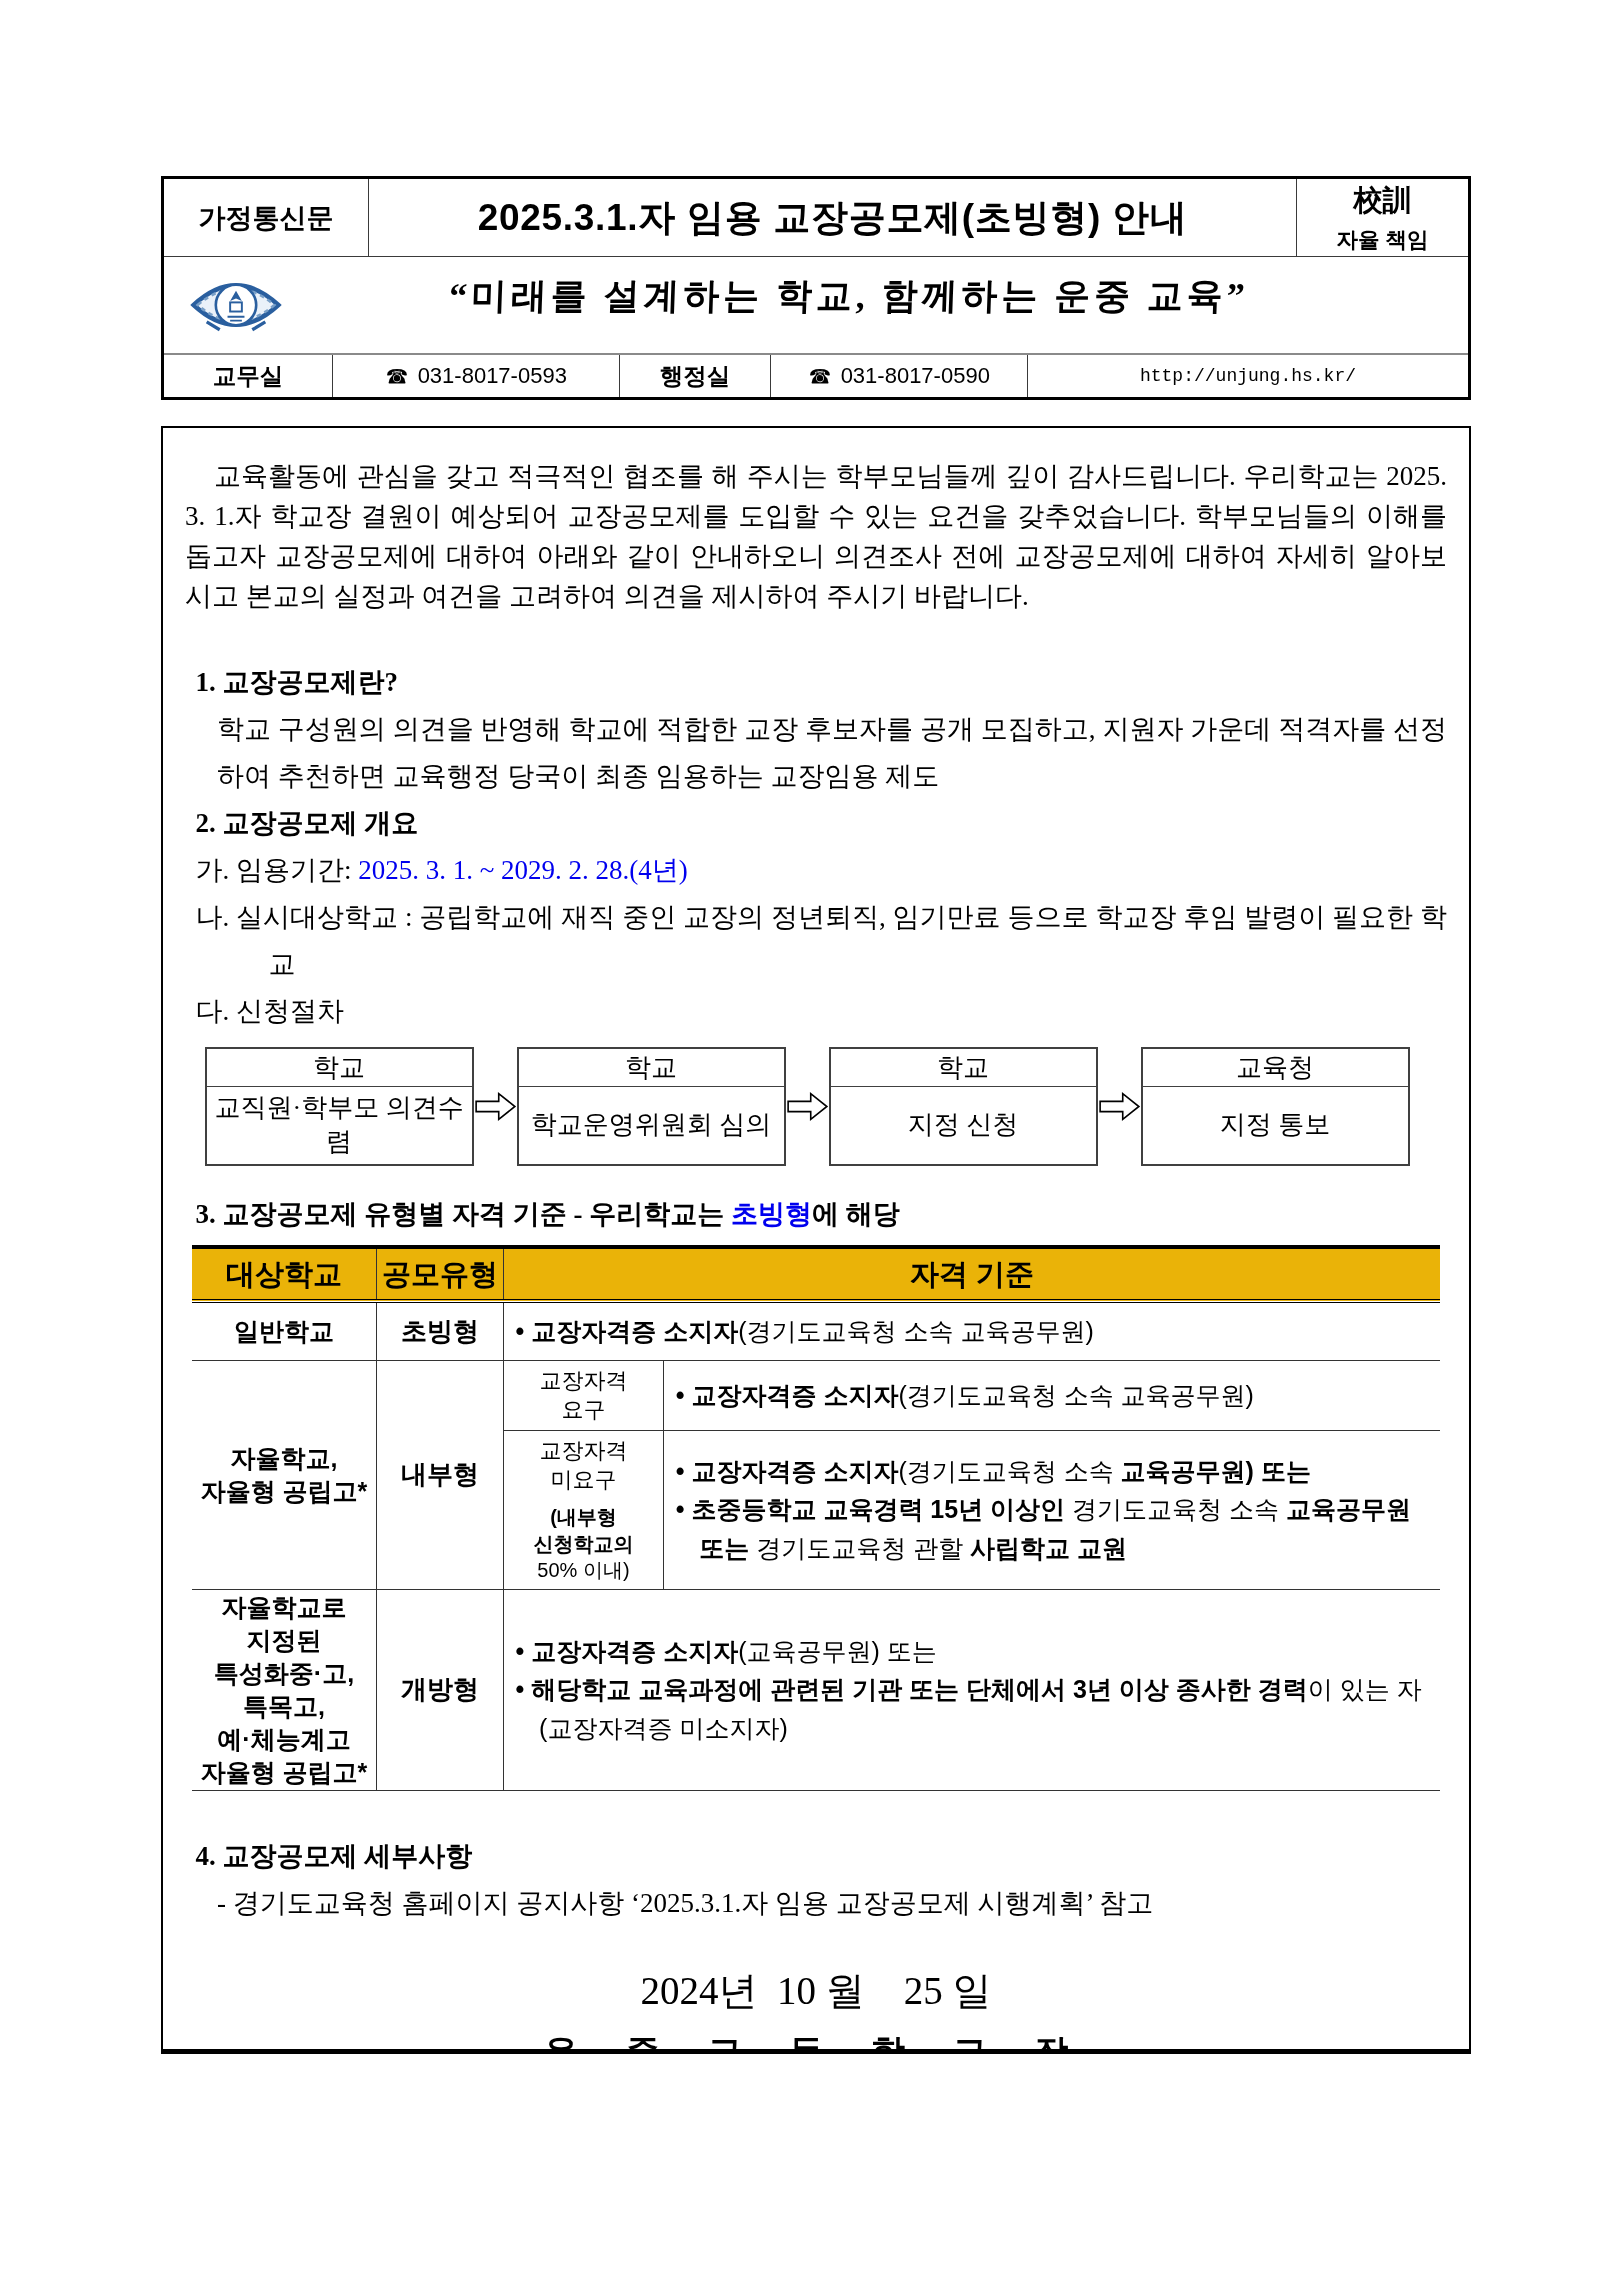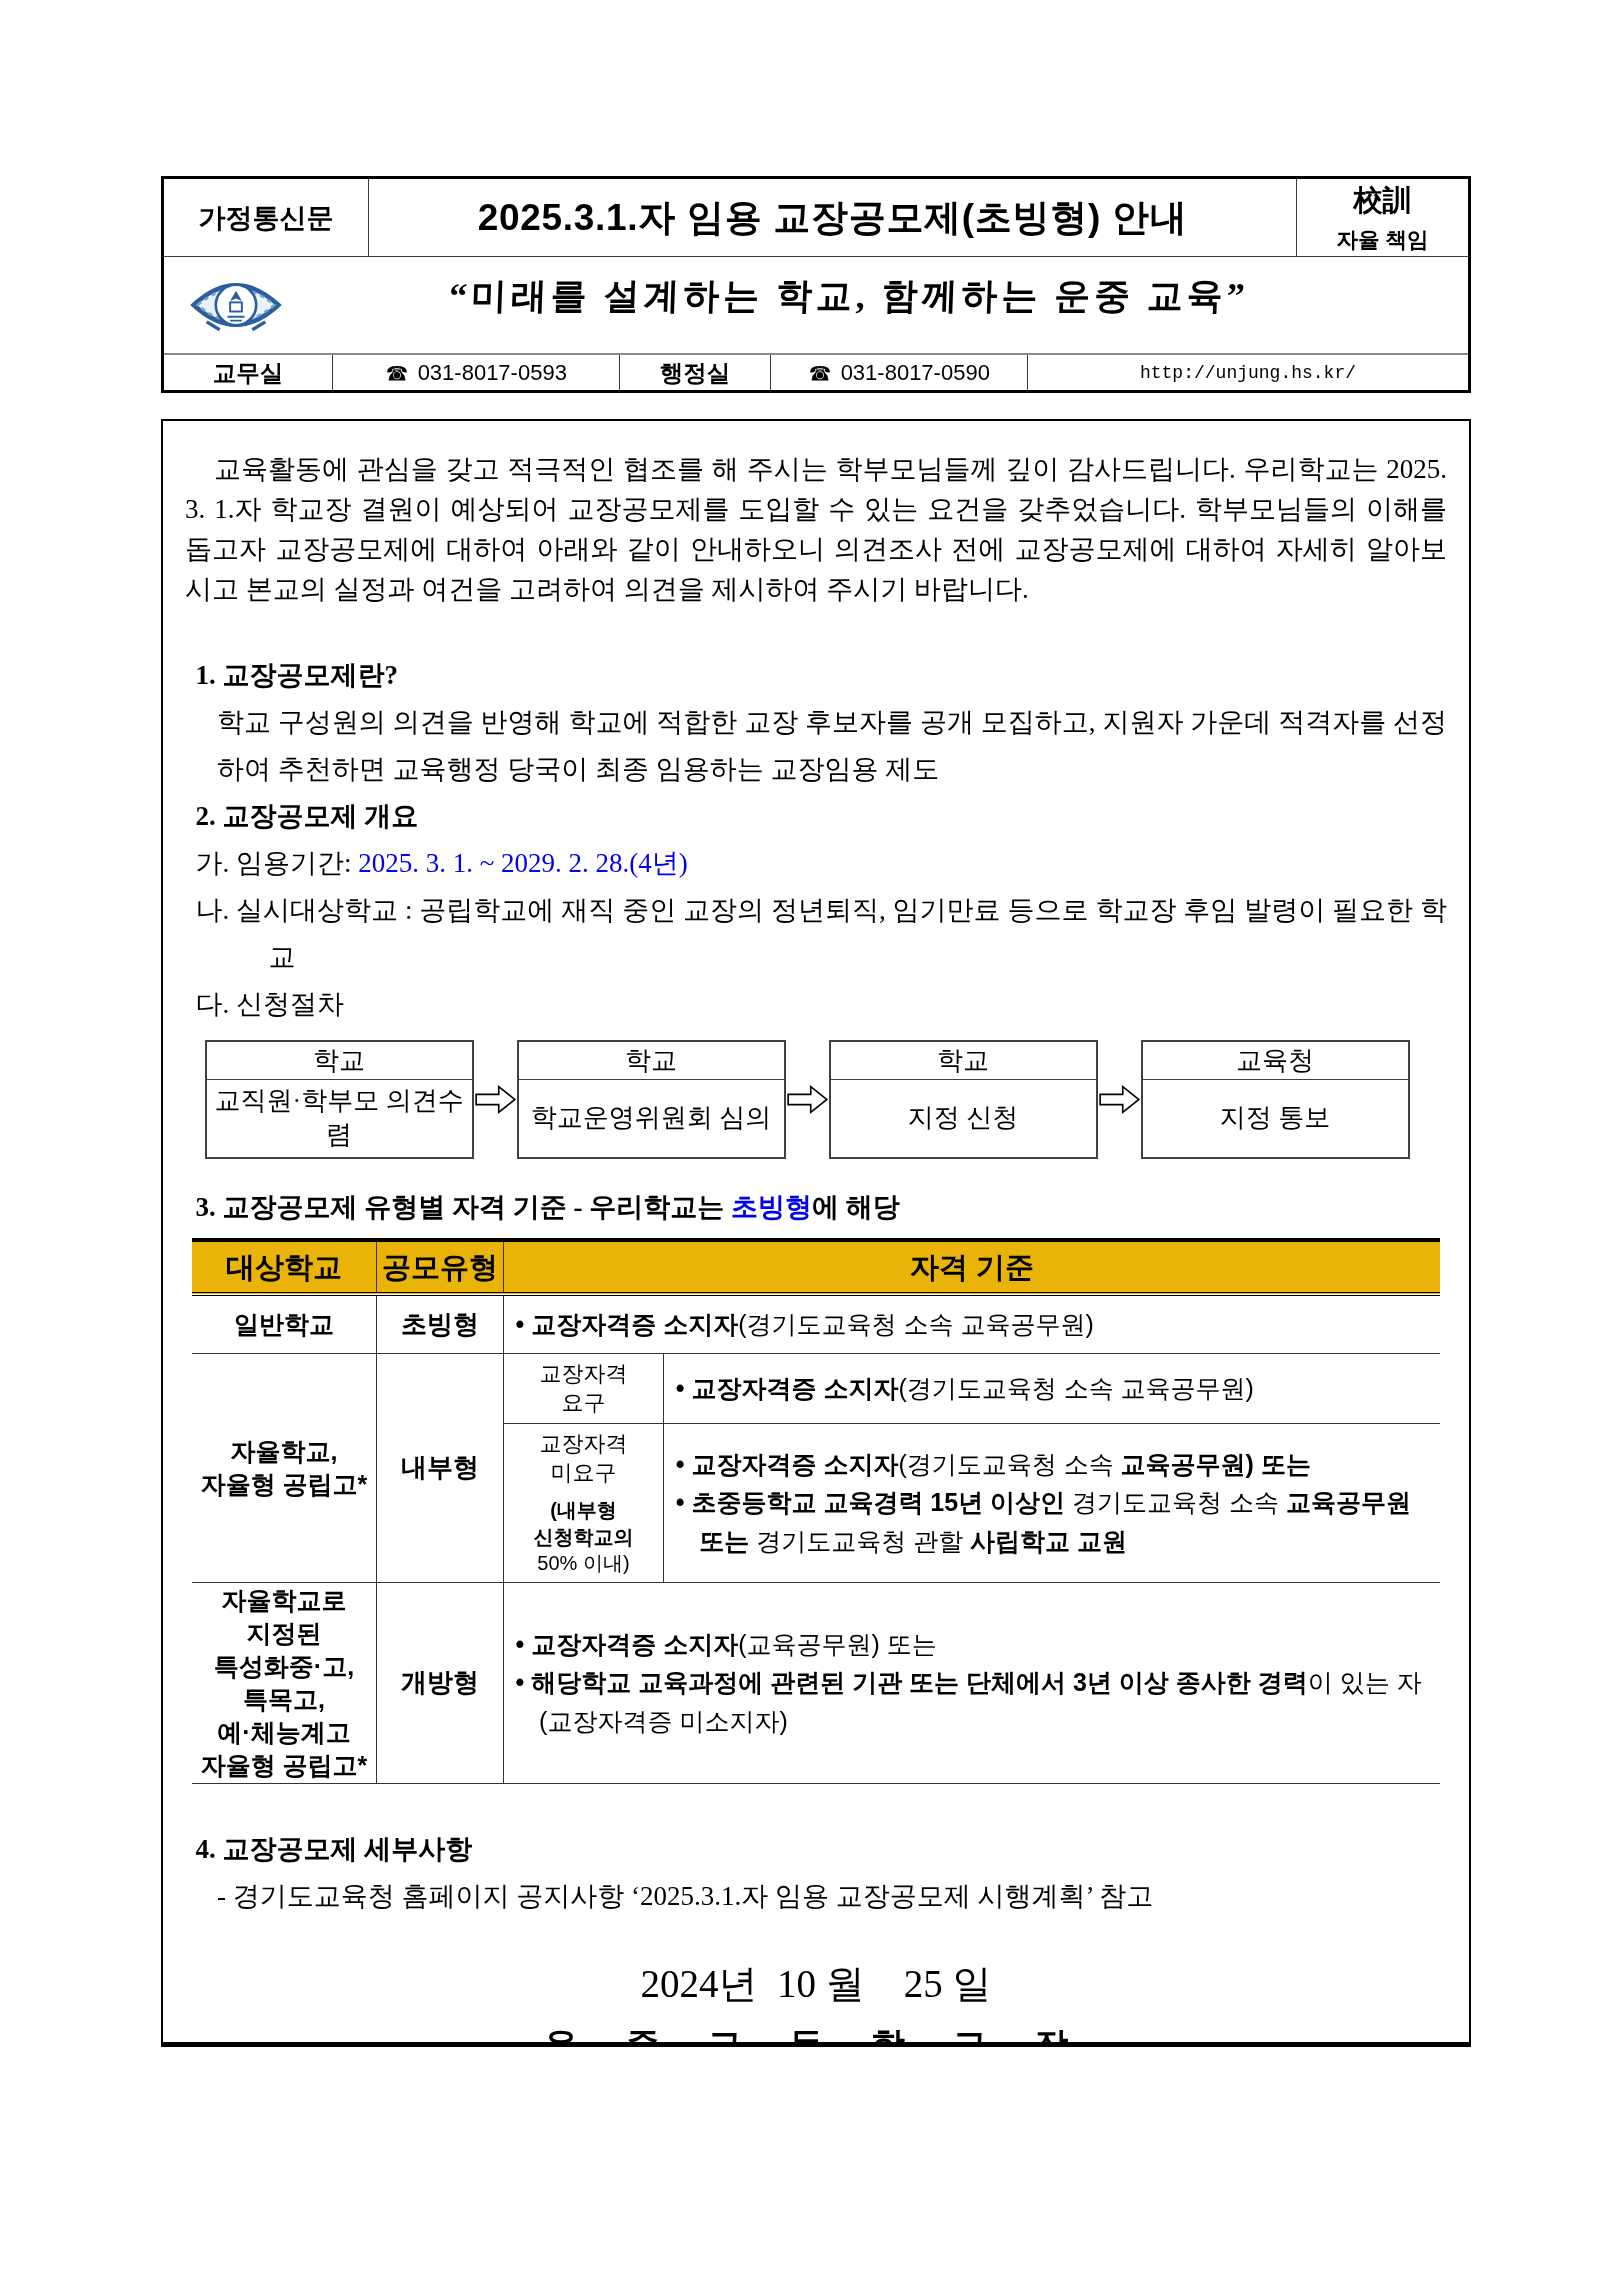--- a/index.html
+++ b/index.html
@@ -25,21 +25,21 @@
     font-family:"Liberation Sans", sans-serif;
   }
   .hdr-motto .m1 { font-size:29px; font-weight:bold; }
   .hdr-motto .m2 { font-size:21.5px; font-weight:bold; }
   .hdr-row2 { height:96px; border-bottom:2.6px solid #8a8a8a; display:flex; align-items:center; }
   .hdr-logo { width:143px; display:flex; align-items:center; justify-content:center; }
   .hdr-slogan {
     flex:1; text-align:center; padding-right:78px; padding-bottom:17px;
     font-size:36px; font-weight:bold; letter-spacing:3.9px; transform:skewX(-2deg);
   }
-  .hdr-row3 { display:flex; height:35px; font-family:"Liberation Sans", sans-serif; font-size:22px;border-radius:9px; }
+  .hdr-row3 { display:flex; height:42px; font-family:"Liberation Sans", sans-serif; font-size:22px;border-radius:9px; }
   .hdr-row3 > div { display:flex; align-items:center; justify-content:center; border-right:1.3px solid #3a3a3a; }
   .hdr-row3 > div:last-child { border-right:none; }
   .c-office { width:168px; font-weight:bold; font-size:23.5px; }
   .c-phone1 { width:286px; }
   .c-office2 { width:150px; font-weight:bold; font-size:23.5px; }
   .c-phone2 { width:256px; }
   .c-web { flex:1; font-family:"Liberation Mono","DejaVu Sans Mono", monospace; font-size:18px; }
   .phone-glyph { margin-right:9px; font-size:23.5px; }
 
   

